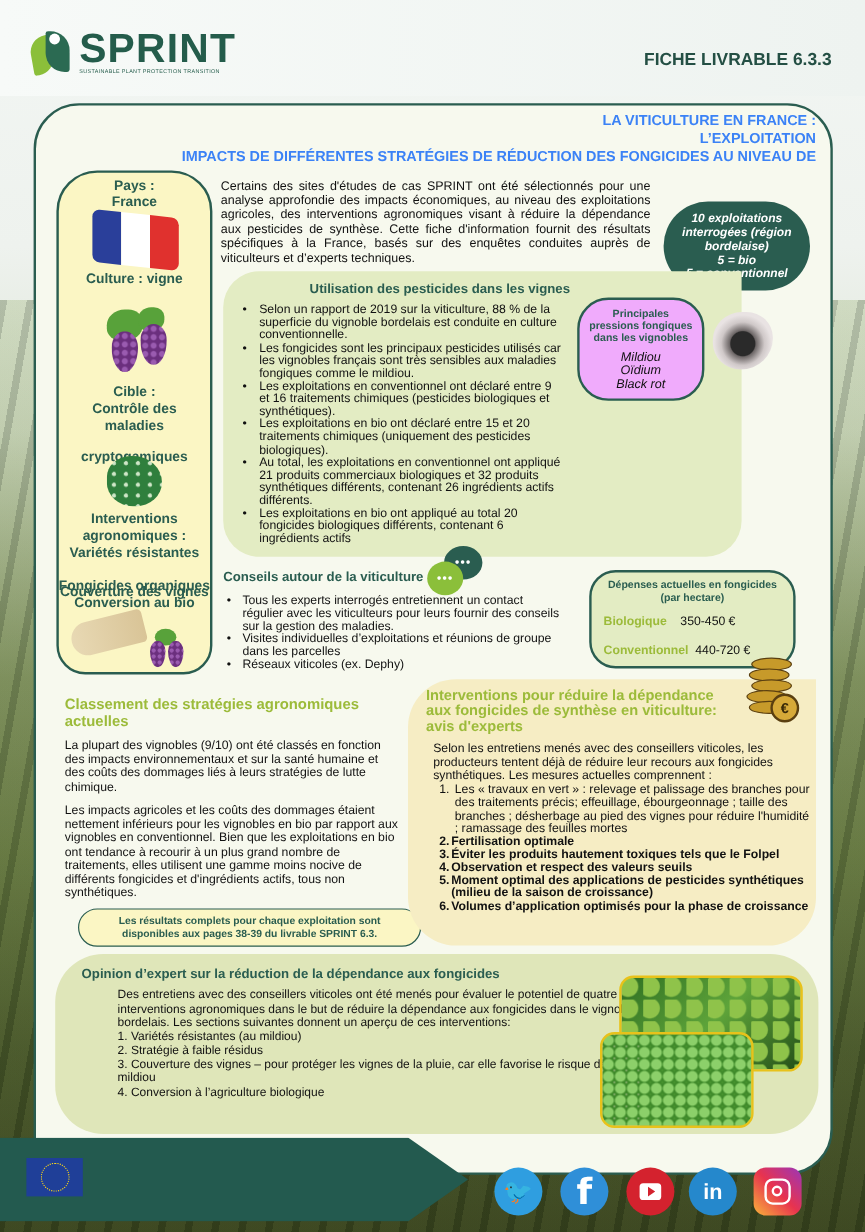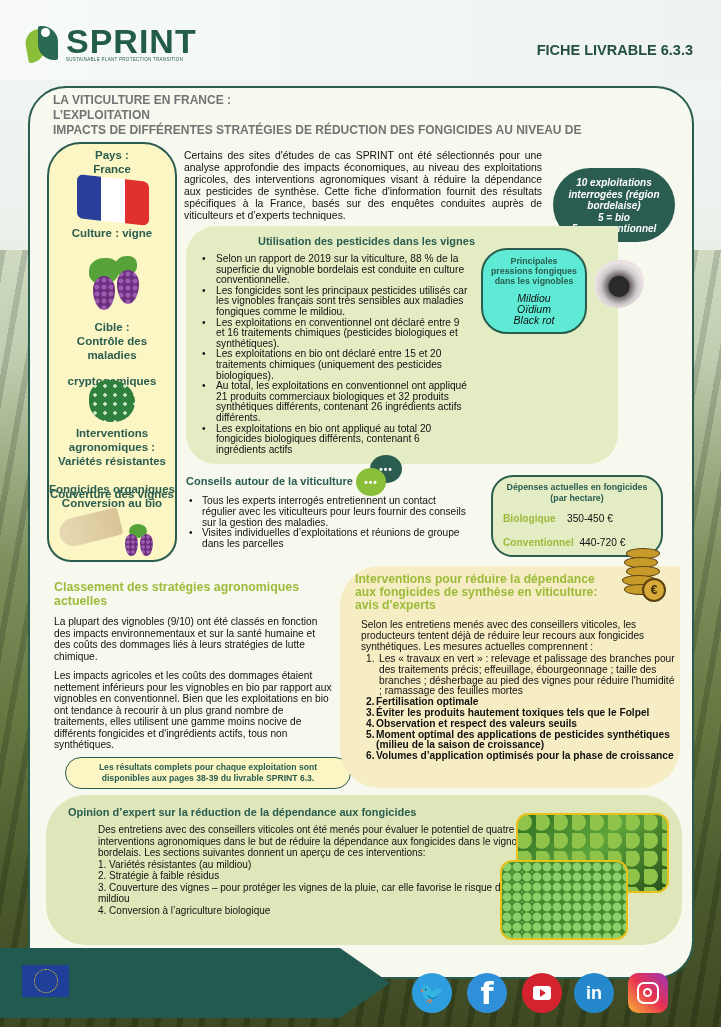--- a/index.html
+++ b/index.html
@@ -24,21 +24,21 @@
   .logo-mark .dot { position: absolute; left: 15px; top: 4px; width: 9px; height: 9px; border-radius: 50%; background: #fff; }
   .logo-text { margin-left: 4px; }
   .logo-name { font-size: 34px; font-weight: 700; color: #245c4b; letter-spacing: 1px; line-height: 30px; }
   .logo-tag { font-size: 4.5px; color: #245c4b; letter-spacing: 0.3px; margin-top: 1px; }
   .fiche { position: absolute; right: 28px; top: 42px; font-size: 14.5px; font-weight: 700; color: #244f44; }
 
   .main-card {
     position: absolute; left: 28px; top: 86px; width: 666px; height: 893px;
     background: #f7f9ee; border: 2.5px solid #2a5d50; border-radius: 38px 38px 38px 0;
   }
-  .title { position: absolute; left: 53px; top: 93px; width: 640px; text-align: left; font-weight: 700; color: #737373; font-size: 12px; line-height: 15px; }
+  .title { position: absolute; left: 40px; top: 93px; width: 640px; text-align: right; font-weight: 700; color: #3b82f6; font-size: 12px; line-height: 15px; }
 
   .left-col {
     position: absolute; left: 47px; top: 142px; width: 130px; height: 420px;
     background: #fbf6c4; border: 2.5px solid #2a5d50; border-radius: 34px 34px 24px 24px;
     text-align: center; color: #2a5d50; font-weight: 700; font-size: 11.5px; line-height: 14px;
   }
   .left-col .lbl { position: absolute; left: 0; right: 0; }
   .flag { position: absolute; left: 28px; top: 34px; width: 72px; height: 44px; display: flex; transform: skewY(6deg); }
   .flag div { flex: 1; }
   .flag .b { background: #2a3f9a; border-radius: 6px 0 0 6px; }
@@ -60,21 +60,21 @@
   .intro { position: absolute; left: 184px; top: 150px; width: 358px; font-size: 10.4px; line-height: 12px; text-align: justify; }
   .study-pill { position: absolute; left: 553px; top: 168px; width: 122px; height: 74px; background: #2a5d50; border-radius: 38px;
     color: #fff; font-style: italic; font-weight: 700; font-size: 10px; line-height: 11.5px; text-align: center; padding-top: 9px; }
 
   .pest-box { position: absolute; left: 186px; top: 226px; width: 432px; height: 238px; background: #e3ecc3; border-radius: 30px 0 30px 30px; }
   .pest-title { position: absolute; left: 219px; top: 235px; font-size: 11px; font-weight: 700; color: #2a5d50; margin-left: 39px; }
   .pest-list { position: absolute; left: 200px; top: 254px; width: 270px; font-size: 10.2px; line-height: 10.6px; list-style: none; }
   .pest-list li { position: relative; padding-left: 16px; }
   .pest-list li::before { content: "•"; position: absolute; left: 2px; top: 0; }
 
-  .pressure { position: absolute; left: 481px; top: 248px; width: 106px; height: 86px; background: #5eead4; border: 2.5px solid #2a5d50; border-radius: 26px;
+  .pressure { position: absolute; left: 481px; top: 248px; width: 106px; height: 86px; background: #f0abfc; border: 2.5px solid #2a5d50; border-radius: 26px;
     text-align: center; padding-top: 6px; }
   .pressure .h { font-size: 8.8px; font-weight: 700; color: #2a5d50; line-height: 10px; }
   .pressure .v { font-size: 10.5px; line-height: 11px; margin-top: 7px; font-style: italic; }
   .fungus { position: absolute; left: 594px; top: 260px; width: 50px; height: 48px; border-radius: 50% 45% 55% 48%; background: radial-gradient(circle at 50% 55%, #2a2a2a 0 10px, #6d6767 11px, #cfc8c8 18px, #e9e3e3 24px); }
 
   .conseils-title { position: absolute; left: 186px; top: 475px; font-size: 11px; font-weight: 700; color: #2a5d50; }
   .bubble { position: absolute; border-radius: 50%; display: flex; align-items: center; justify-content: center; color: #fff; font-size: 10px; font-weight: 700; letter-spacing: 1px; }
   .bubble.dark { left: 370px; top: 455px; width: 32px; height: 28px; background: #2a5d50; }
   .bubble.light { left: 356px; top: 468px; width: 30px; height: 28px; background: #8bbf3a; }
   .conseils-list { position: absolute; left: 188px; top: 496px; width: 280px; font-size: 10.2px; line-height: 10.8px; list-style: none; }
@@ -219,20 +219,21 @@
   </div>
 </div>
 <div class="fungus"></div>
 
 <div class="conseils-title">Conseils autour de la viticulture</div>
 <div class="bubble dark">•••</div>
 <div class="bubble light">•••</div>
 <ul class="conseils-list">
   <li>Tous les experts interrogés entretiennent un contact régulier avec les viticulteurs pour leurs fournir des conseils sur la gestion des maladies.</li>
   <li>Visites individuelles d’exploitations et réunions de groupe dans les parcelles</li>
+  <li>Réseaux viticoles (ex. Dephy)</li>
 </ul>
 
 <div class="depenses">
   <div class="h">
     <div>Dépenses actuelles en fongicides</div>
     <div>(par hectare)</div>
   </div>
   <div class="row" style="top:36px">
     <span class="k">Biologique</span>&nbsp;&nbsp;&nbsp;
     <span>350-450 €</span>

